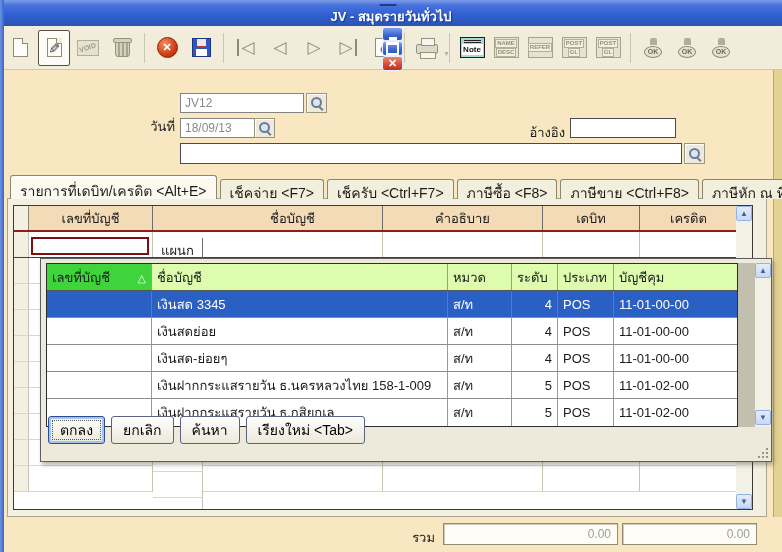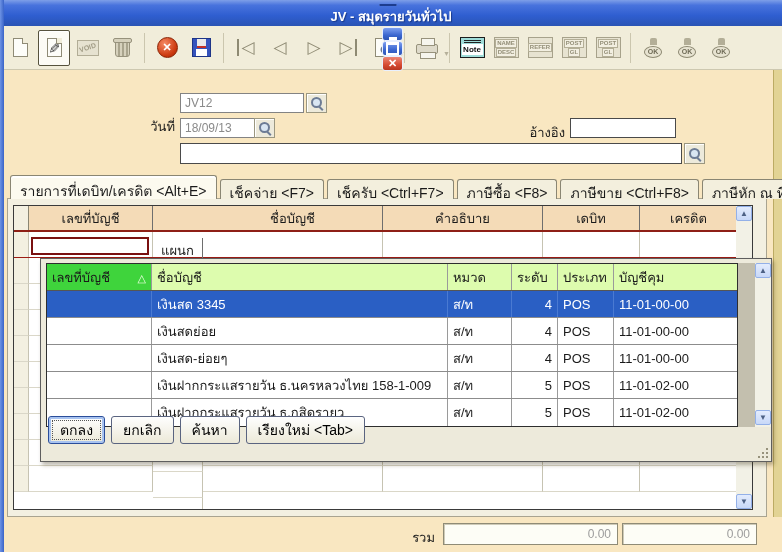--- a/index.html
+++ b/index.html
@@ -432,21 +432,21 @@
         <div class="lrow">
           <span class="lc k1"></span>
           <span class="lc k2">เงินฝากกระแสรายวัน ธ.นครหลวงไทย 158-1-009</span>
           <span class="lc k3">ส/ท</span>
           <span class="lc k4 num">5</span>
           <span class="lc k5">POS</span>
           <span class="lc k6">11-01-02-00</span>
         </div>
         <div class="lrow">
           <span class="lc k1"></span>
-          <span class="lc k2">เงินฝากกระแสรายวัน ธ.กสิดรายว</span>
+          <span class="lc k2">เงินฝากกระแสรายวัน ธ.กสิยกเล</span>
           <span class="lc k3">ส/ท</span>
           <span class="lc k4 num">5</span>
           <span class="lc k5">POS</span>
           <span class="lc k6">11-01-02-00</span>
         </div>
       </div>
     </div>
     <div class="lfiller"></div>
     <div class="lsb">
       <span class="sbtn sb-up" style="top:0;"></span>

